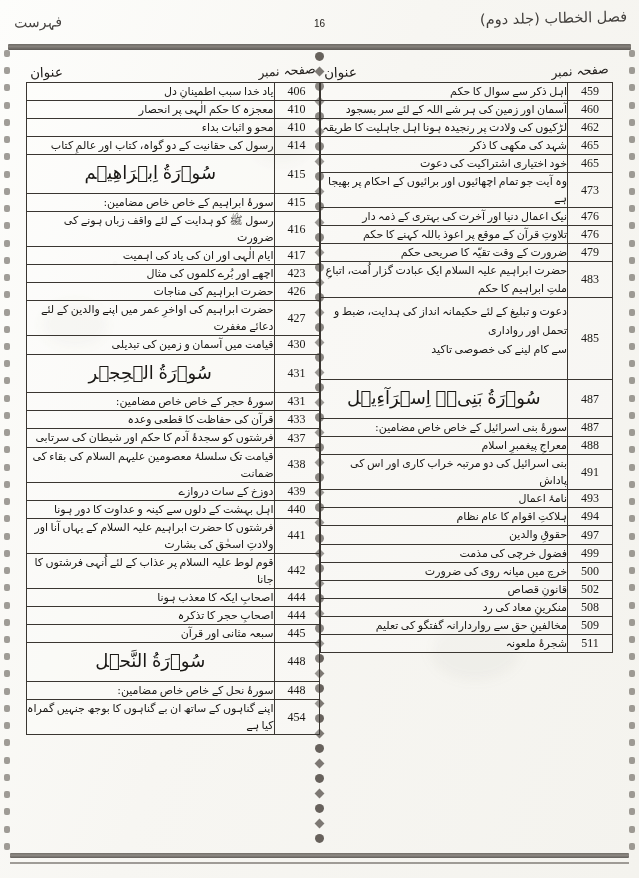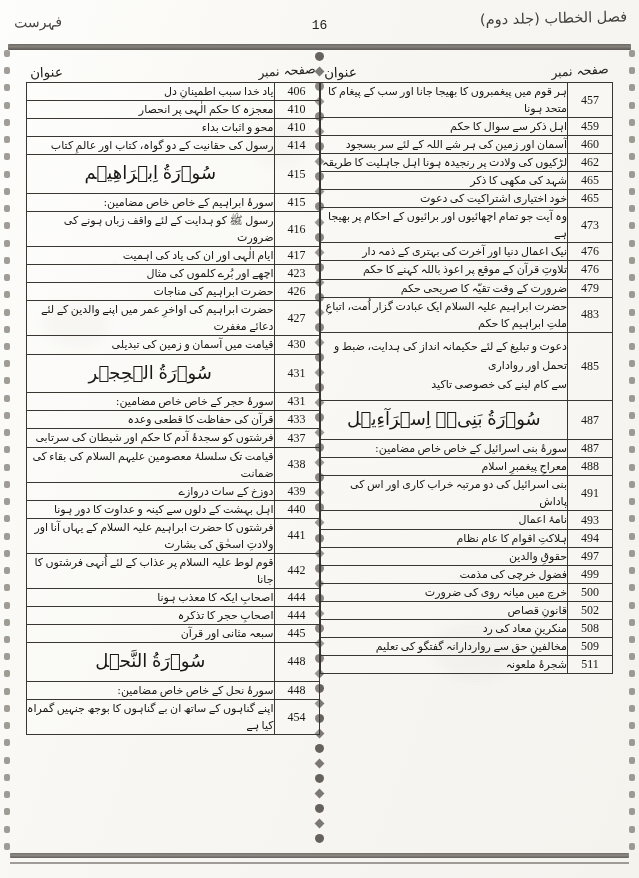--- a/index.html
+++ b/index.html
@@ -54,22 +54,22 @@
     color: #2a2724;
     transform: rotate(-2deg);
     opacity: .86;
     white-space: nowrap;
   }
   .hdr-page-no {
     position: absolute;
     left: 50%;
     transform: translateX(-50%);
     top: 14px;
-    font-size: 13px;
-    font-family: Liberation Mono, monospace;
+    font-size: 10px;
+    font-family: Liberation Sans, sans-serif;
     color: #26231f;
   }
 
   .rule-top {
     position: absolute;
     top: 44px;
     left: 8px;
     right: 8px;
     height: 6px;
     background: linear-gradient(180deg, #4e4a45 0%, #6d6862 40%, #3d3935 100%);
@@ -220,21 +220,21 @@
   }
   tr.surah td.title-cell {
     text-align: center;
     font-size: 18px;
     letter-spacing: .5px;
     padding: 4px 6px 6px 6px;
   }
   tr.two-line td.title-cell {
     line-height: 1.75;
     padding-top: 4px;
-    padding-bottom: 6px;
+    padding-bottom: 20px;
   }
   .ln2 { display: block; text-align: right; }
 
   
   .blotch {
     position: absolute;
     border-radius: 50%;
     pointer-events: none;
     background: rgba(120,110,95,0.05);
     filter: blur(6px);
@@ -414,24 +414,20 @@
   <div class="columns">
 
     <div class="col left-col">
       <div class="col-head">
         <div class="pg">صفحہ نمبر</div>
         <div class="ttl">عنوان</div>
       </div>
       <table class="toc">
         <tbody id="left-body">
             <tr>
-              <td class="page-cell">457</td>
-              <td class="title-cell">ہر قوم میں پیغمبروں کا بھیجا جانا اور سب کے پیغام کا متحد ہونا</td>
-            </tr>
-            <tr>
               <td class="page-cell">459</td>
               <td class="title-cell">اہل ذکر سے سوال کا حکم</td>
             </tr>
             <tr>
               <td class="page-cell">460</td>
               <td class="title-cell">آسمان اور زمین کی ہر شے اللہ کے لئے سر بسجود</td>
             </tr>
             <tr>
               <td class="page-cell">462</td>
               <td class="title-cell">لڑکیوں کی ولادت پر رنجیدہ ہونا اہل جاہلیت کا طریقہ</td>

